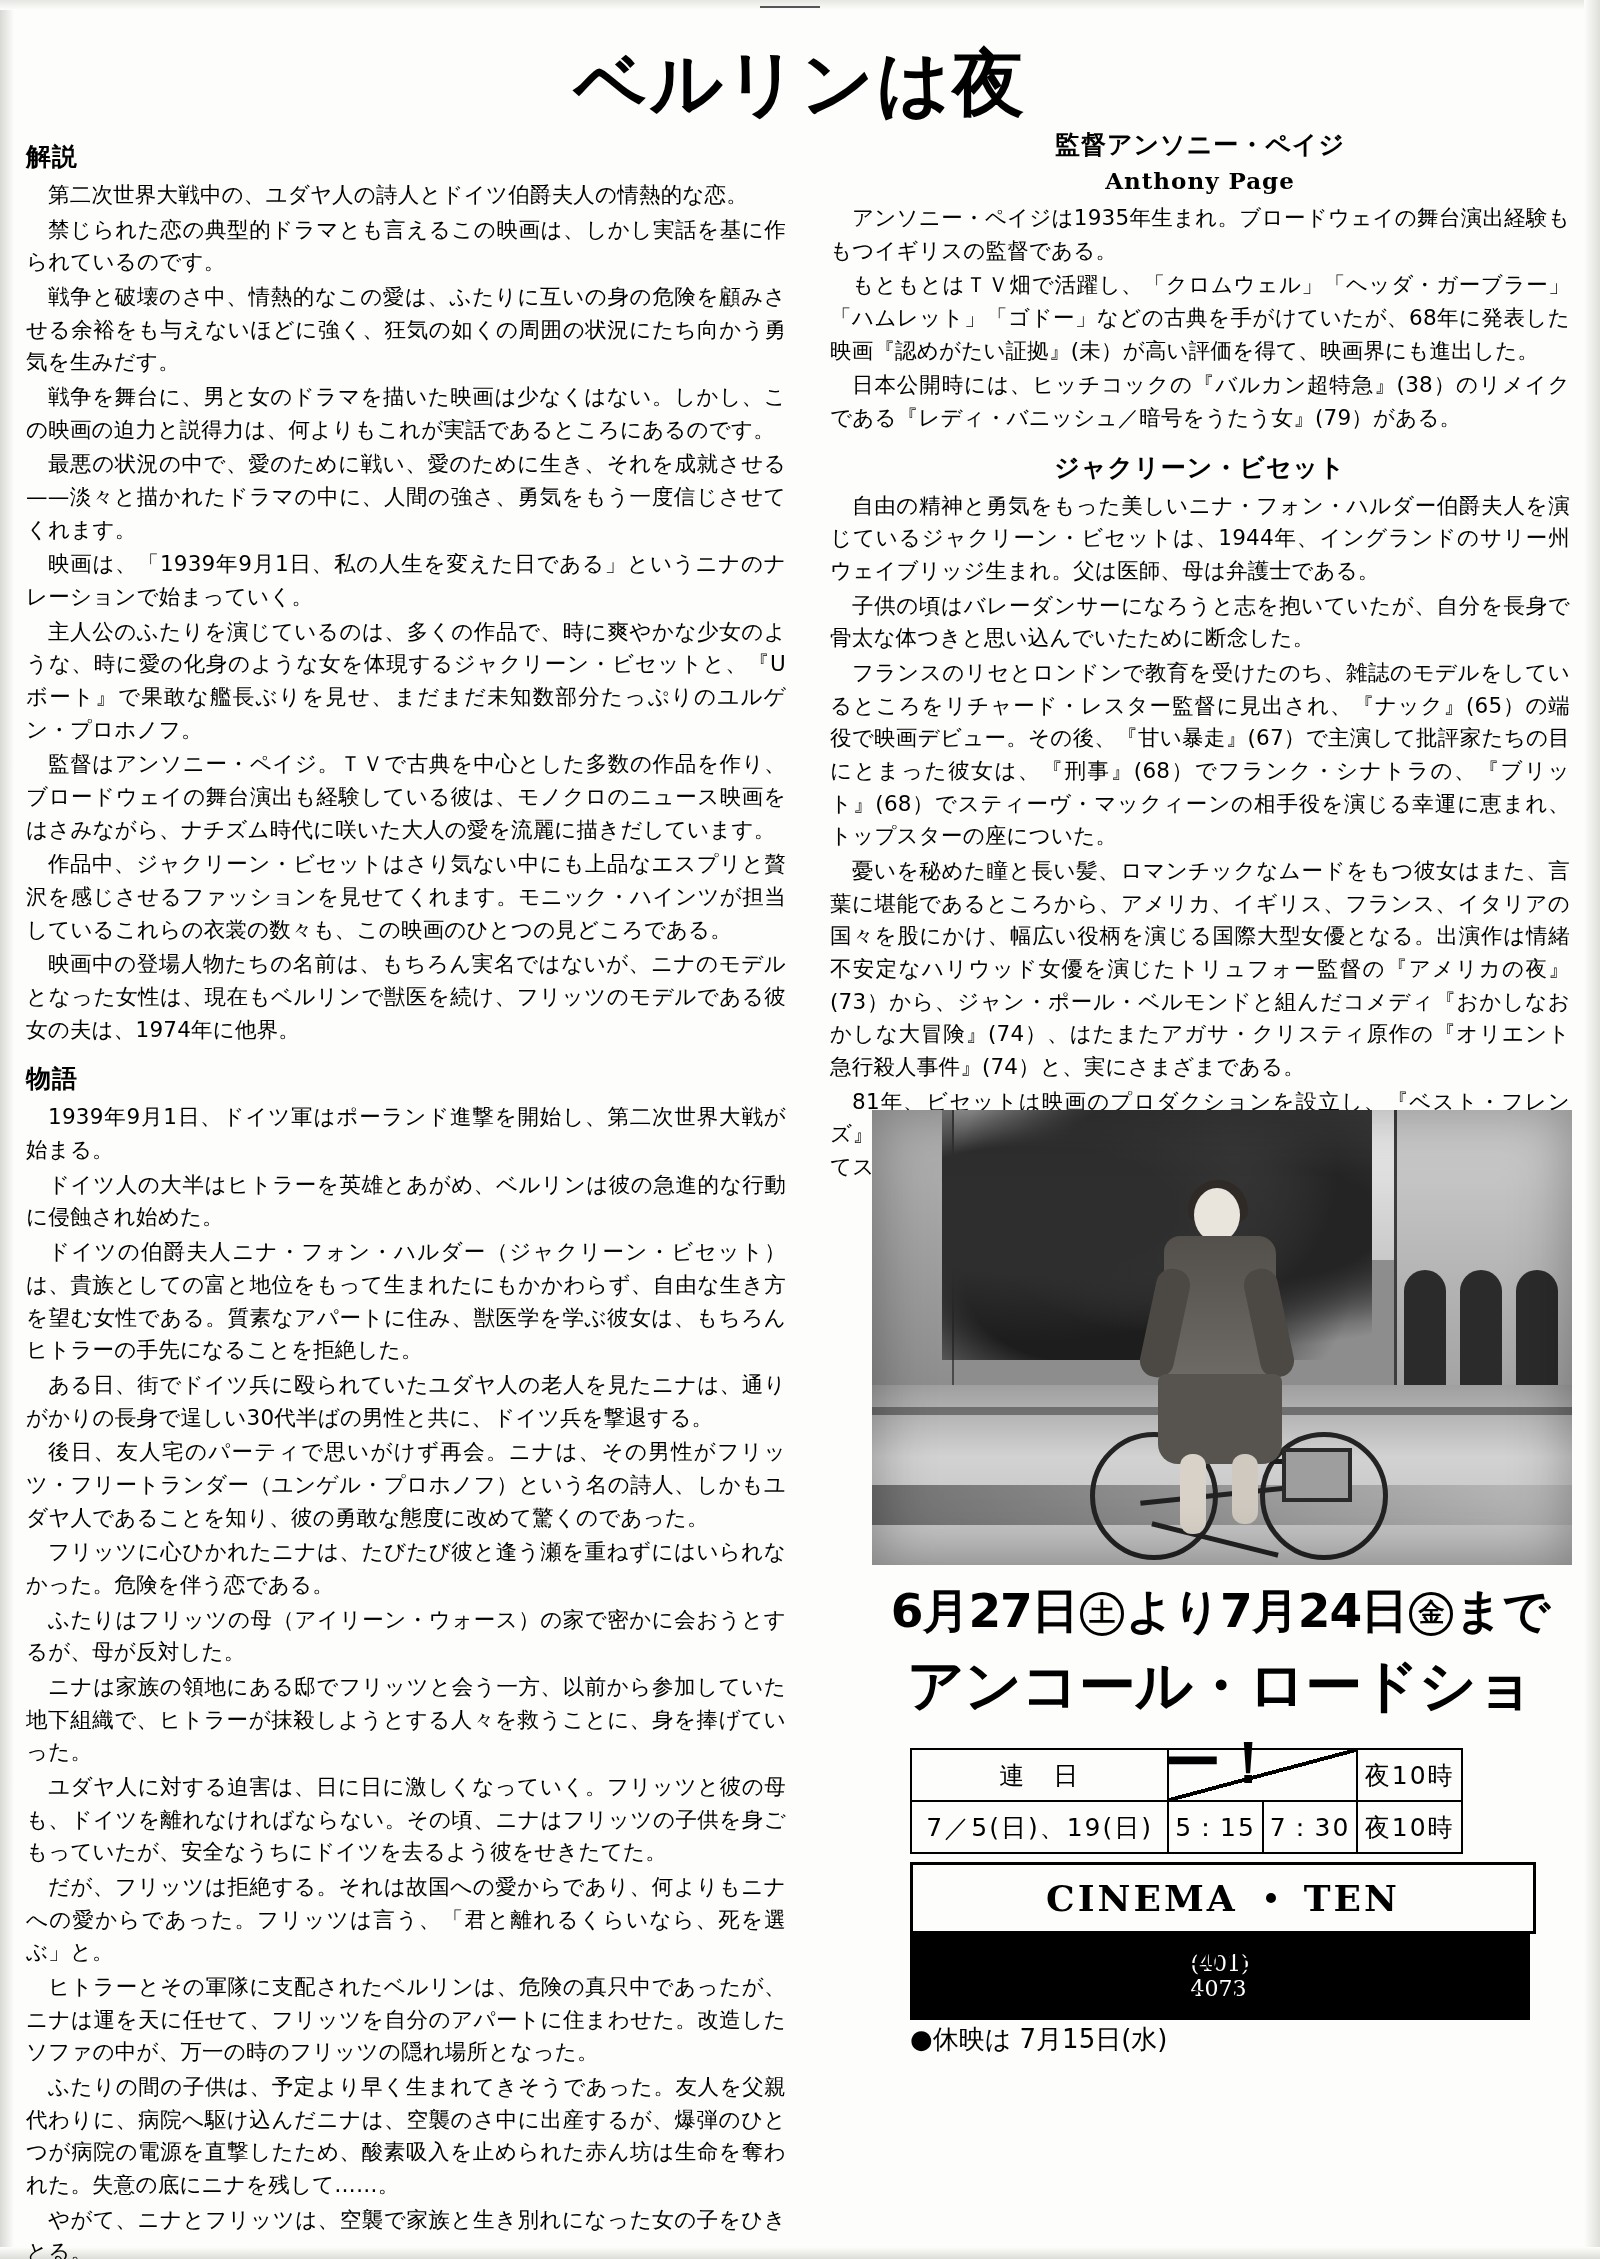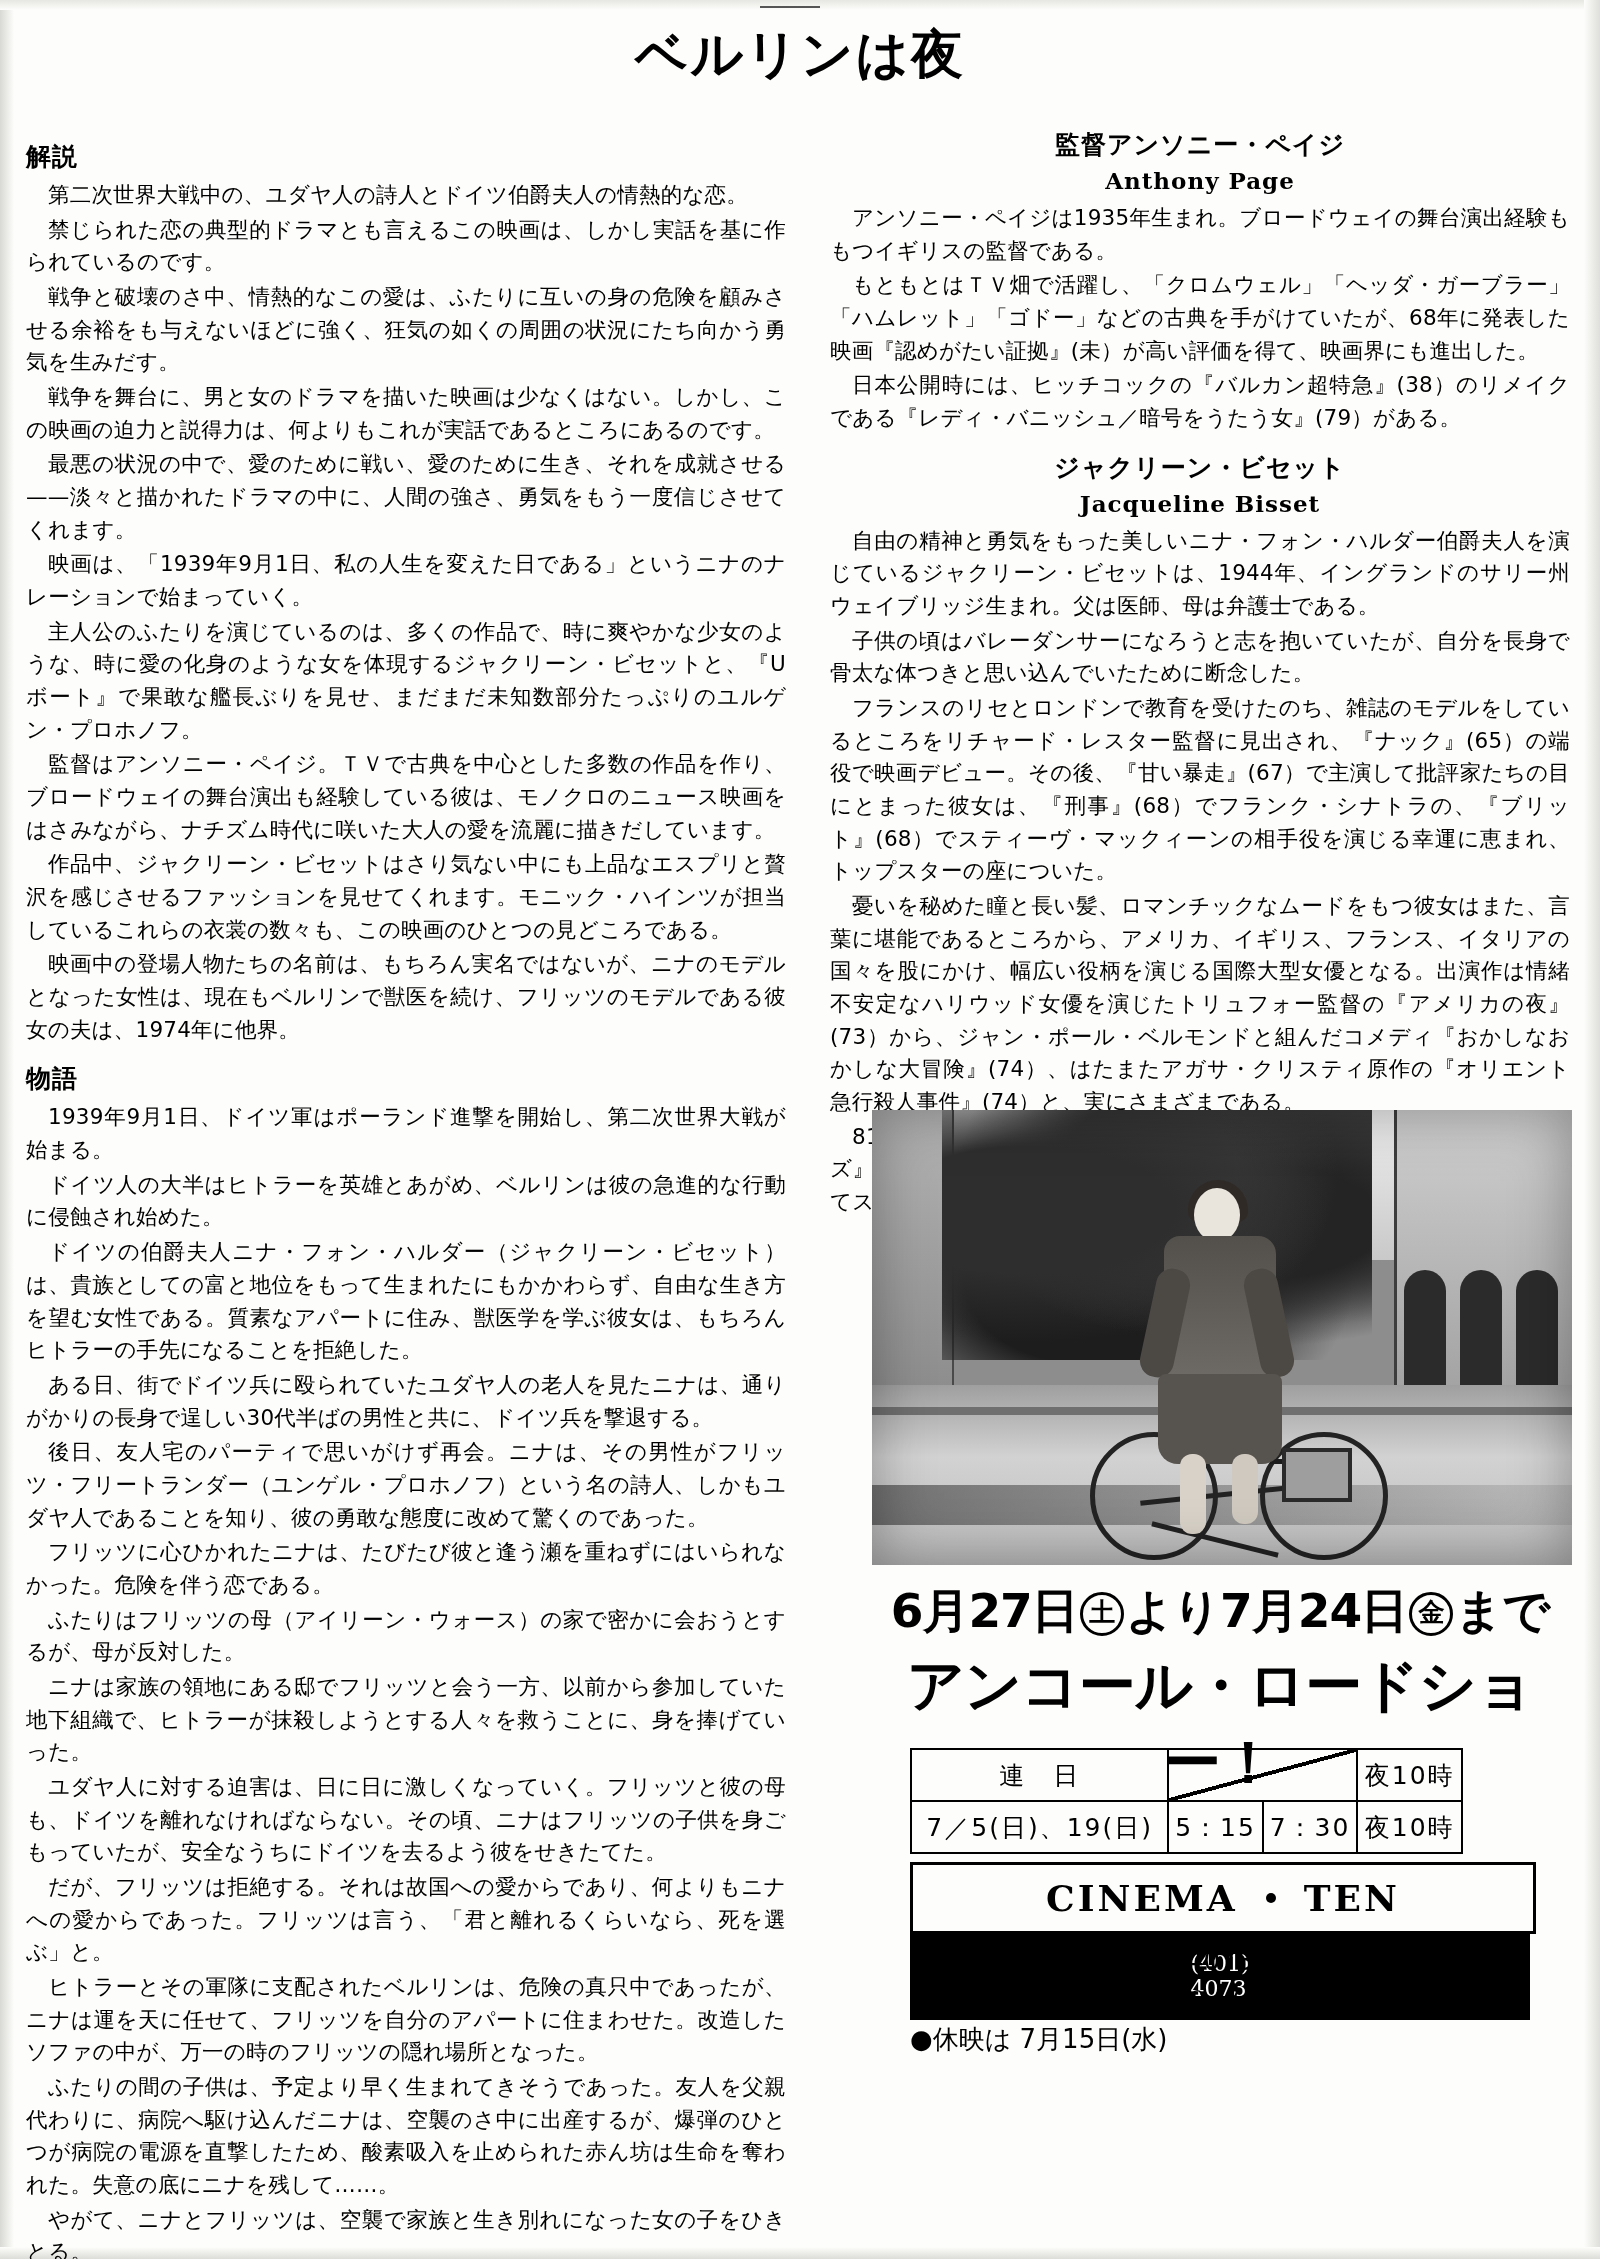--- a/index.html
+++ b/index.html
@@ -44,24 +44,24 @@
     background: linear-gradient(to top, #dcdcd8, #fdfdfb);
   }
   .top-rule {
     position: absolute;
     left: 760px; top: 6px; width: 60px; height: 2px;
     background: #555;
   }
 
   .title {
     position: absolute;
-    left: 0; top: 20px;
+    left: 0; top: 36px;
     width: 1600px;
     text-align: center;
-    font-size: 52px;
+    font-size: 72px;
     font-weight: bold;
     letter-spacing: 2px;
     font-family: "DejaVu Sans", sans-serif;
   }
 
   .col-left {
     position: absolute;
     left: 26px;
     top: 140px;
     width: 760px;
@@ -381,21 +381,20 @@
   <div class="col-right">
     <div class="sec-head center">監督アンソニー・ペイジ</div>
     <div class="sec-head-en">Anthony Page</div>
     <p class="body">アンソニー・ペイジは1935年生まれ。ブロードウェイの舞台演出経験ももつイギリスの監督である。</p>
     <p class="body">もともとはＴＶ畑で活躍し、「クロムウェル」「ヘッダ・ガーブラー」「ハムレット」「ゴドー」などの古典を手がけていたが、68年に発表した映画『認めがたい証拠』(未）が高い評価を得て、映画界にも進出した。</p>
     <p class="body">日本公開時には、ヒッチコックの『バルカン超特急』(38）のリメイクである『レディ・バニッシュ／暗号をうたう女』(79）がある。</p>
 
     <div class="block-gap"></div>
 
     <div class="sec-head center">ジャクリーン・ビセット</div>
-    <div class="sec-head-en">Jacqueline Bisset</div>
     <p class="body">自由の精神と勇気をもった美しいニナ・フォン・ハルダー伯爵夫人を演じているジャクリーン・ビセットは、1944年、イングランドのサリー州ウェイブリッジ生まれ。父は医師、母は弁護士である。</p>
     <p class="body">子供の頃はバレーダンサーになろうと志を抱いていたが、自分を長身で骨太な体つきと思い込んでいたために断念した。</p>
     <p class="body">フランスのリセとロンドンで教育を受けたのち、雑誌のモデルをしているところをリチャード・レスター監督に見出され、『ナック』(65）の端役で映画デビュー。その後、『甘い暴走』(67）で主演して批評家たちの目にとまった彼女は、『刑事』(68）でフランク・シナトラの、『ブリット』(68）でスティーヴ・マックィーンの相手役を演じる幸運に恵まれ、トップスターの座についた。</p>
     <p class="body">憂いを秘めた瞳と長い髪、ロマンチックなムードをもつ彼女はまた、言葉に堪能であるところから、アメリカ、イギリス、フランス、イタリアの国々を股にかけ、幅広い役柄を演じる国際大型女優となる。出演作は情緒不安定なハリウッド女優を演じたトリュフォー監督の『アメリカの夜』(73）から、ジャン・ポール・ベルモンドと組んだコメディ『おかしなおかしな大冒険』(74）、はたまたアガサ・クリスティ原作の『オリエント急行殺人事件』(74）と、実にさまざまである。</p>
     <p class="body">81年、ビセットは映画のプロダクションを設立し、『ベスト・フレンズ』でキャンディス・バーゲンと共演する一方、共同プロデューサーとしてスタッフ側にも名を連ねている。</p>
 
     <div class="credits-line">1985年／アメリカ映画／カラー／原題「禁断」／1時間54分</div>
   </div>
 
   <div class="photo" title="">

